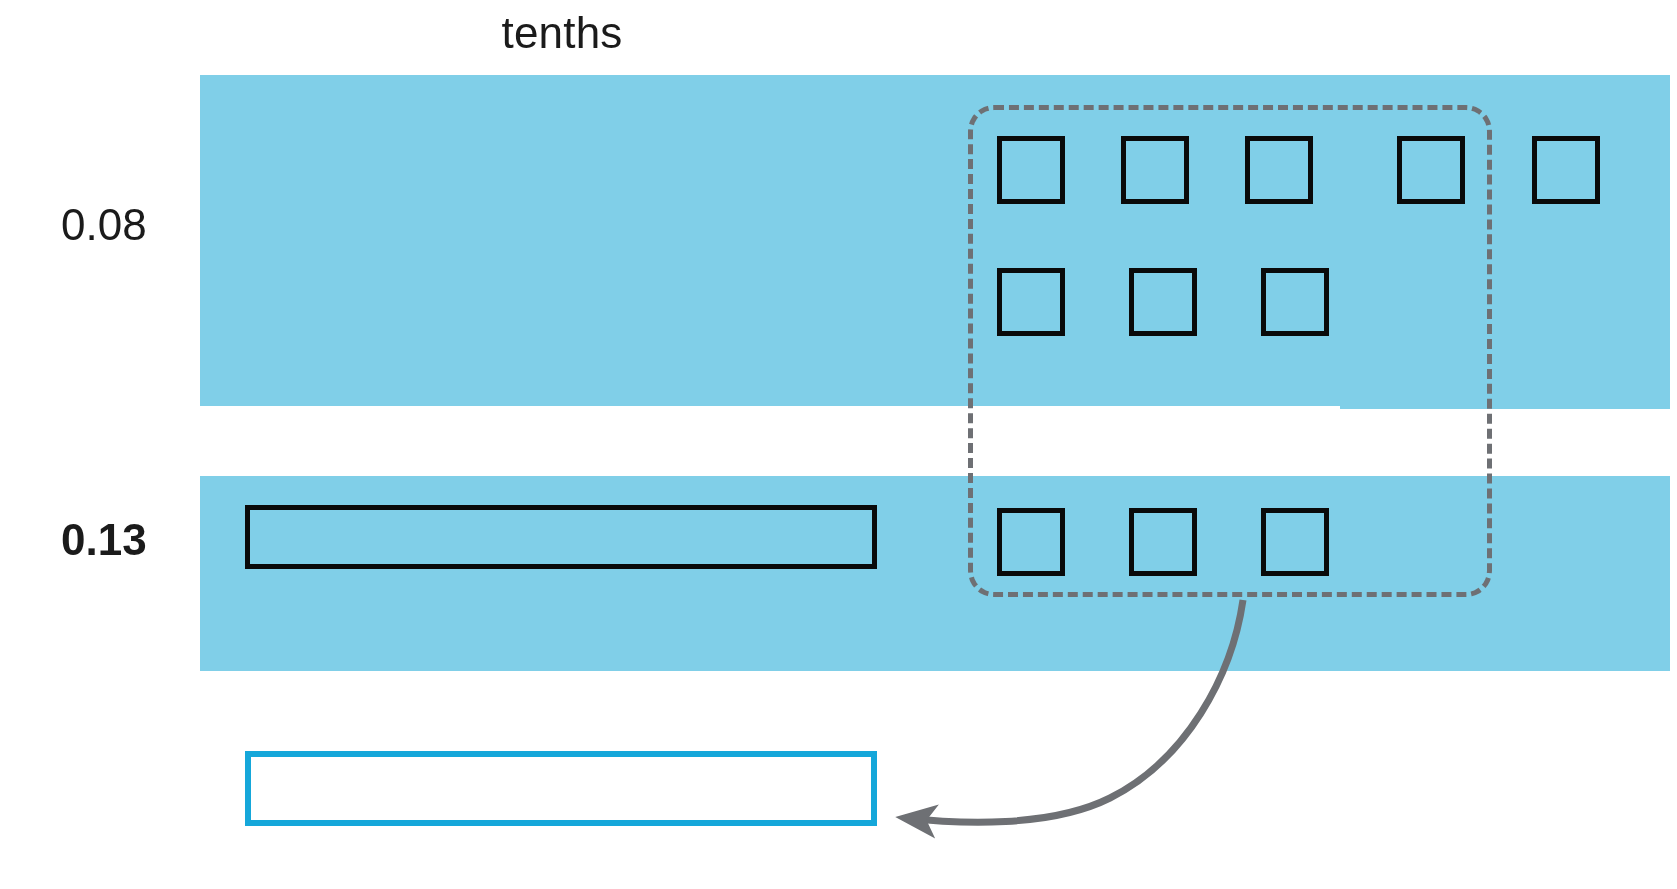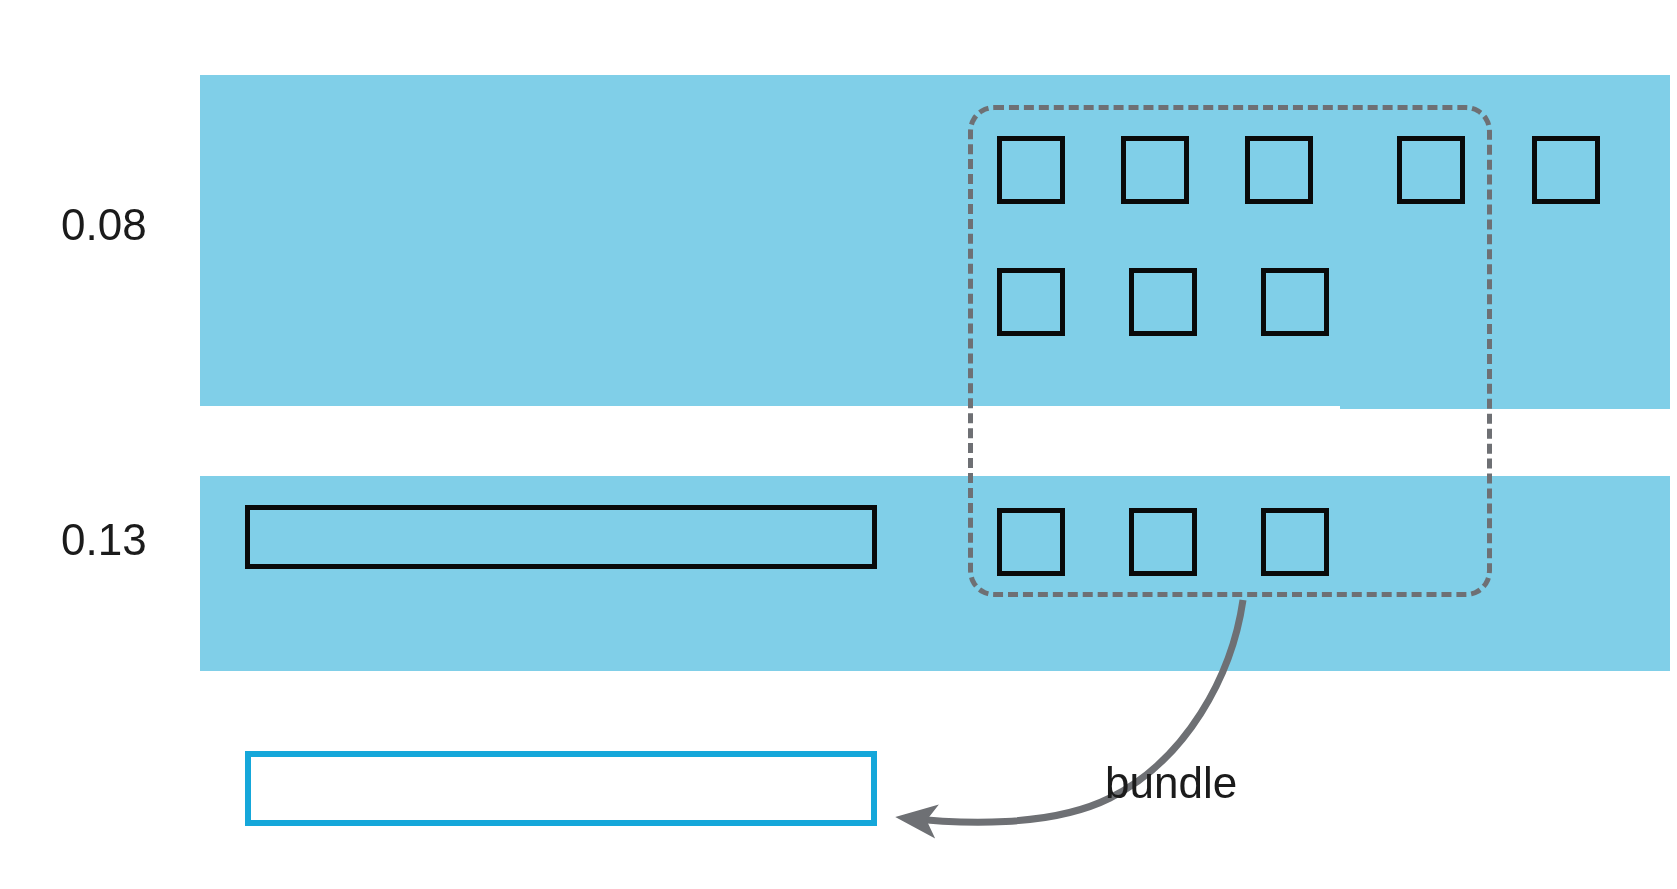--- a/index.html
+++ b/index.html
@@ -27,21 +27,21 @@
   
   .row-label{
     position:absolute;
     font-size:44px;
     color:#1b1b1b;
     white-space:nowrap;
     text-align:left;
     font-family:"Liberation Sans", sans-serif;
   }
   #label-008{left:61px;top:200px;}
-  #label-013{left:61px;top:515px;}
+  #label-013{left:61px;top:515px;font-weight:bold;}
 
   
   .band{position:absolute;background:#80CFE8;}
   #band-top{left:200px;top:75px;width:1470px;height:331px;}
   #band-top-ext{left:1340px;top:75px;width:330px;height:334px;}
   #band-bottom{left:200px;top:476px;width:1470px;height:195px;}
 
   
   .unit-square{
     position:absolute;
@@ -94,20 +94,21 @@
 </style>
 </head>
 <body>
 
 <div id="stage">
 
   <div class="band" id="band-top"></div>
   <div class="band" id="band-top-ext"></div>
   <div class="band" id="band-bottom"></div>
 
+  <div class="col-head" id="head-tenths">tenths</div>
 
   <div class="row-label" id="label-008">0.08</div>
   <div class="row-label" id="label-013">0.13</div>
 
   <div id="bundle-outline"></div>
 
   <div id="squares-layer">
       <div class="unit-square" style="left: 997px; top: 136px;"></div>
       <div class="unit-square" style="left: 1121px; top: 136px;"></div>
       <div class="unit-square" style="left: 1245px; top: 136px;"></div>
@@ -127,15 +128,14 @@
 
   <svg id="arrow-svg" viewBox="0 0 1677 889">
     <defs>
       <marker id="arrowhead" markerWidth="6" markerHeight="6" refX="4.6" refY="3" orient="auto" markerUnits="strokeWidth">
         <path d="M 6 3 L 0 0.55 L 1.5 3 L 0 5.45 Z" fill="#6E7074"></path>
       </marker>
     </defs>
     <path d="M 1243 600 C 1232 676, 1186 760, 1110 798 C 1050 828, 960 824, 905 818" fill="none" stroke="#6E7074" stroke-width="7" marker-end="url(#arrowhead)"></path>
   </svg>
 
-  <div id="bundle-caption">bundle</div>
 
 </div>
 
 </body></html>

